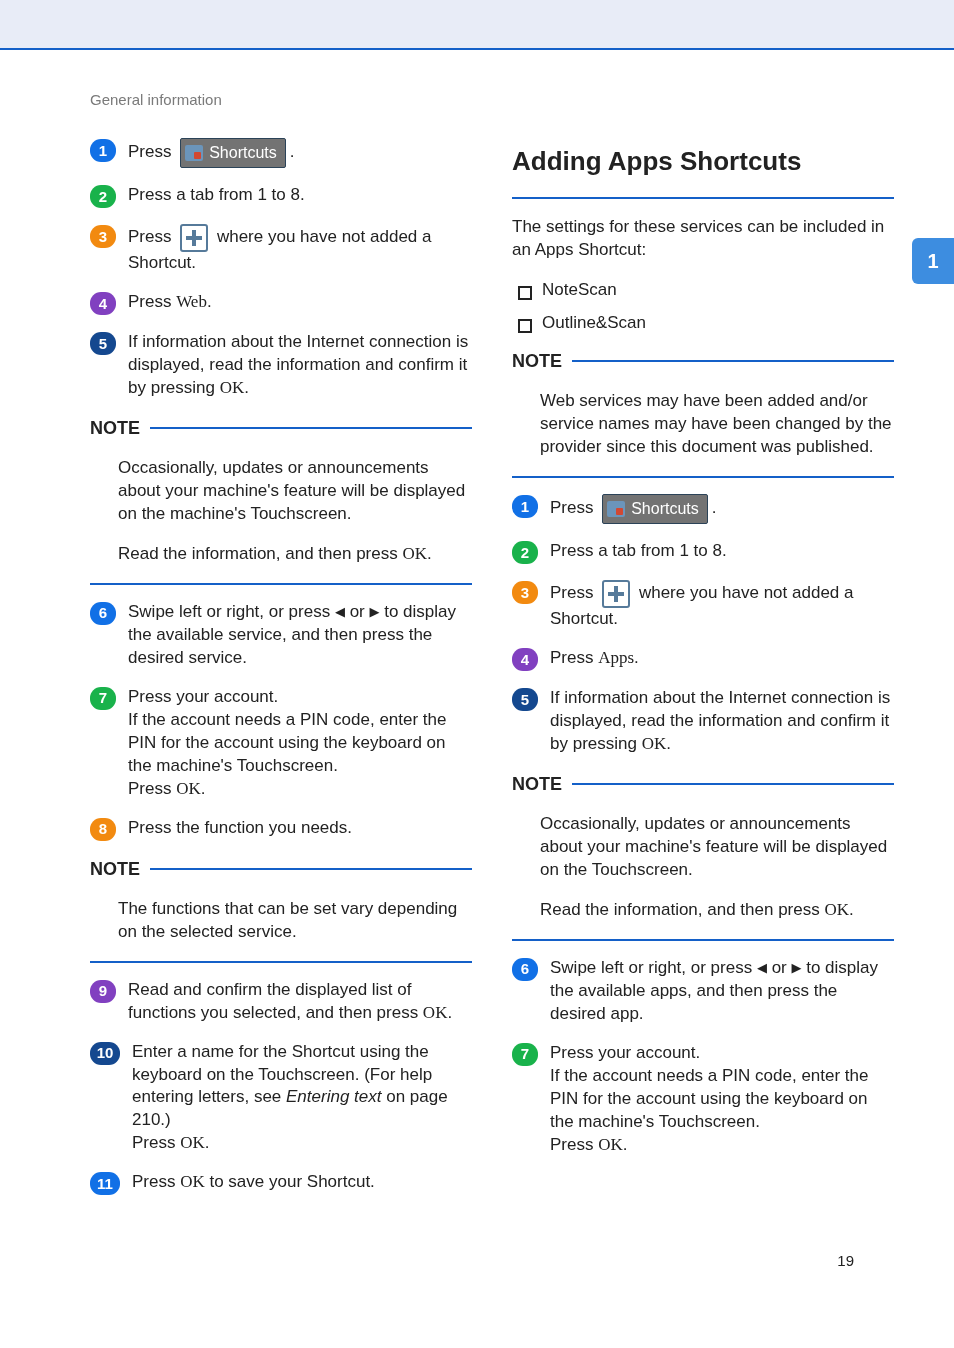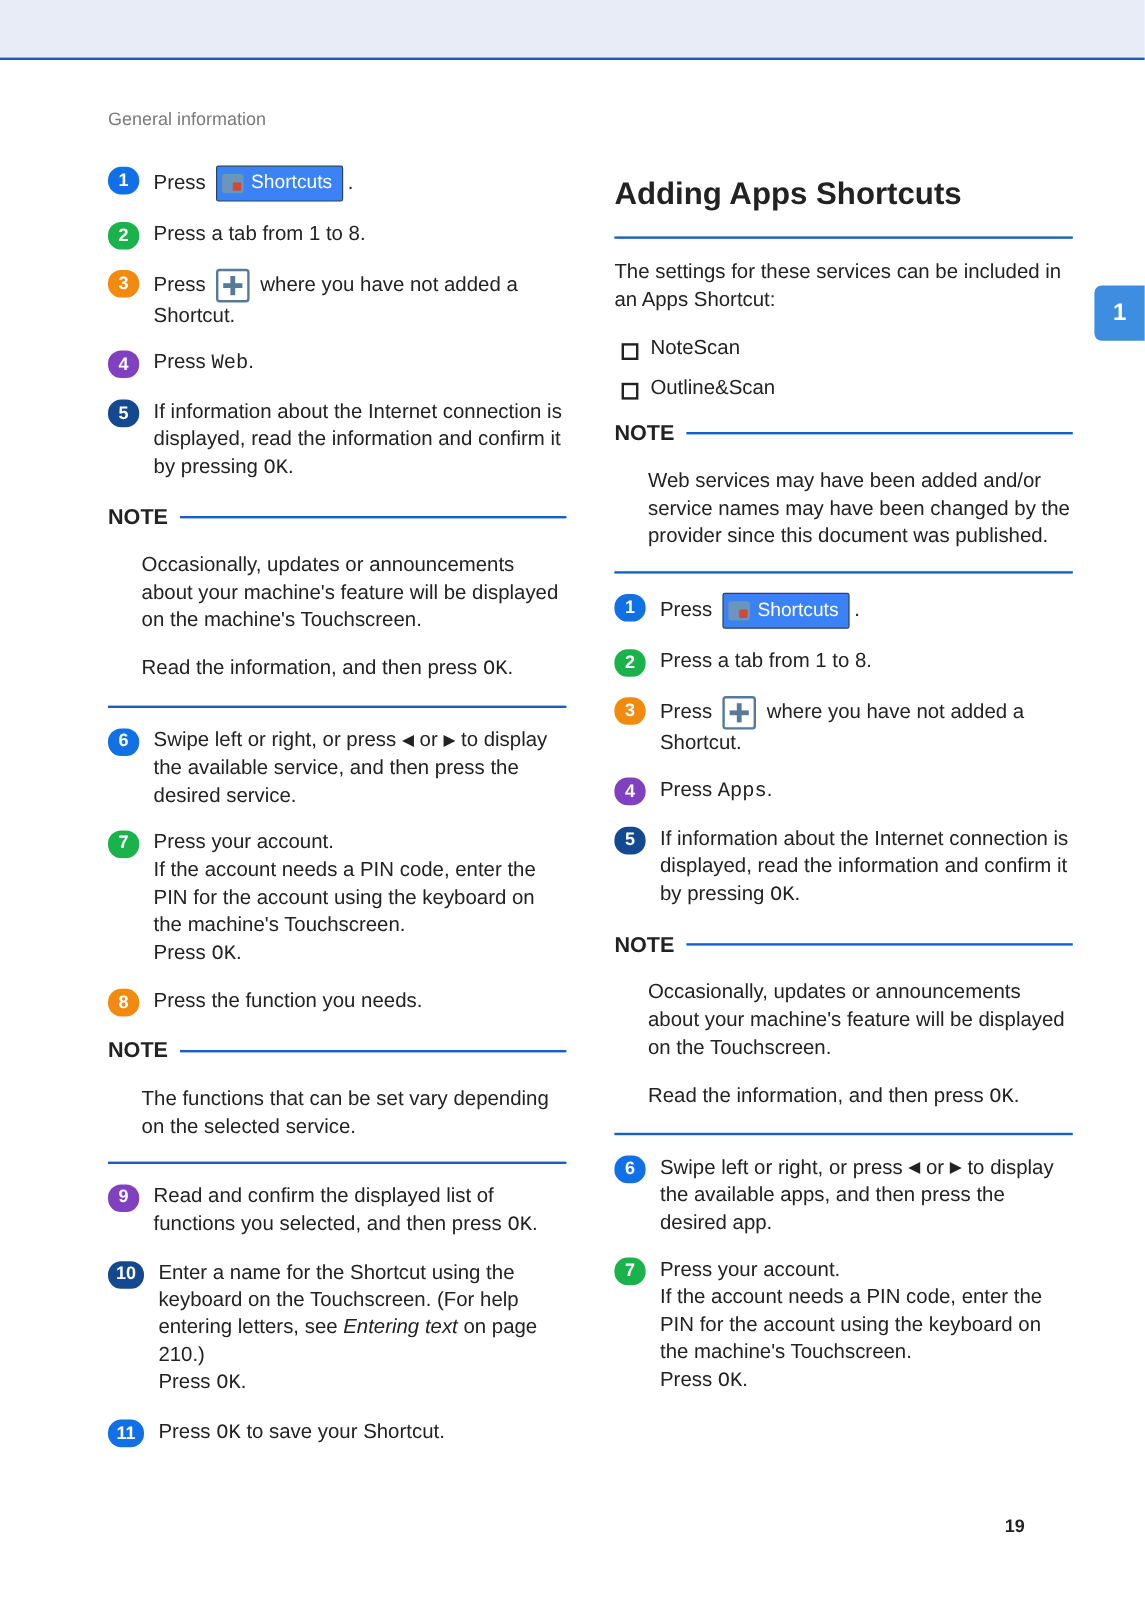--- a/index.html
+++ b/index.html
@@ -72,28 +72,28 @@
     flex-shrink: 0;
     margin-top: 1px;
   }
   .badge.blue   { background: #1170e6; }
   .badge.green  { background: #19b24b; }
   .badge.orange { background: #f28a10; }
   .badge.purple { background: #8140c0; }
   .badge.darkblue { background: #14488f; }
   .badge.wide { width: 30px; }
   .step-body { flex: 1; }
-  .mono { font-family: Liberation Mono, monospace; }
+  .mono { font-family: Liberation Serif, serif; }
   .italic { font-style: italic; }
   
   .icon-shortcuts {
     display: inline-flex;
     align-items: center;
     vertical-align: middle;
-    background: #3b82f6;
+    background: #737373;
     height: 28px;
     border: 1px solid #2b4358;
     border-radius: 2px;
     padding: 0 8px 0 4px;
     margin: 0 4px;
   }
   .icon-shortcuts .sq {
     width: 18px;
     height: 16px;
     background: #6b95bb;
@@ -188,21 +188,21 @@
   .bullet-list .sq {
     width: 10px;
     height: 10px;
     border: 2px solid #222;
     margin-right: 10px;
     margin-top: 4px;
     flex-shrink: 0;
   }
   .page-number {
     text-align: right;
-    font-weight: bold;
+    font-weight: normal;
     font-size: 15px;
     margin-top: 40px;
     padding-right: 40px;
   }
 </style>
 </head>
 <body>
 
 <div class="header-strip"></div>
 

